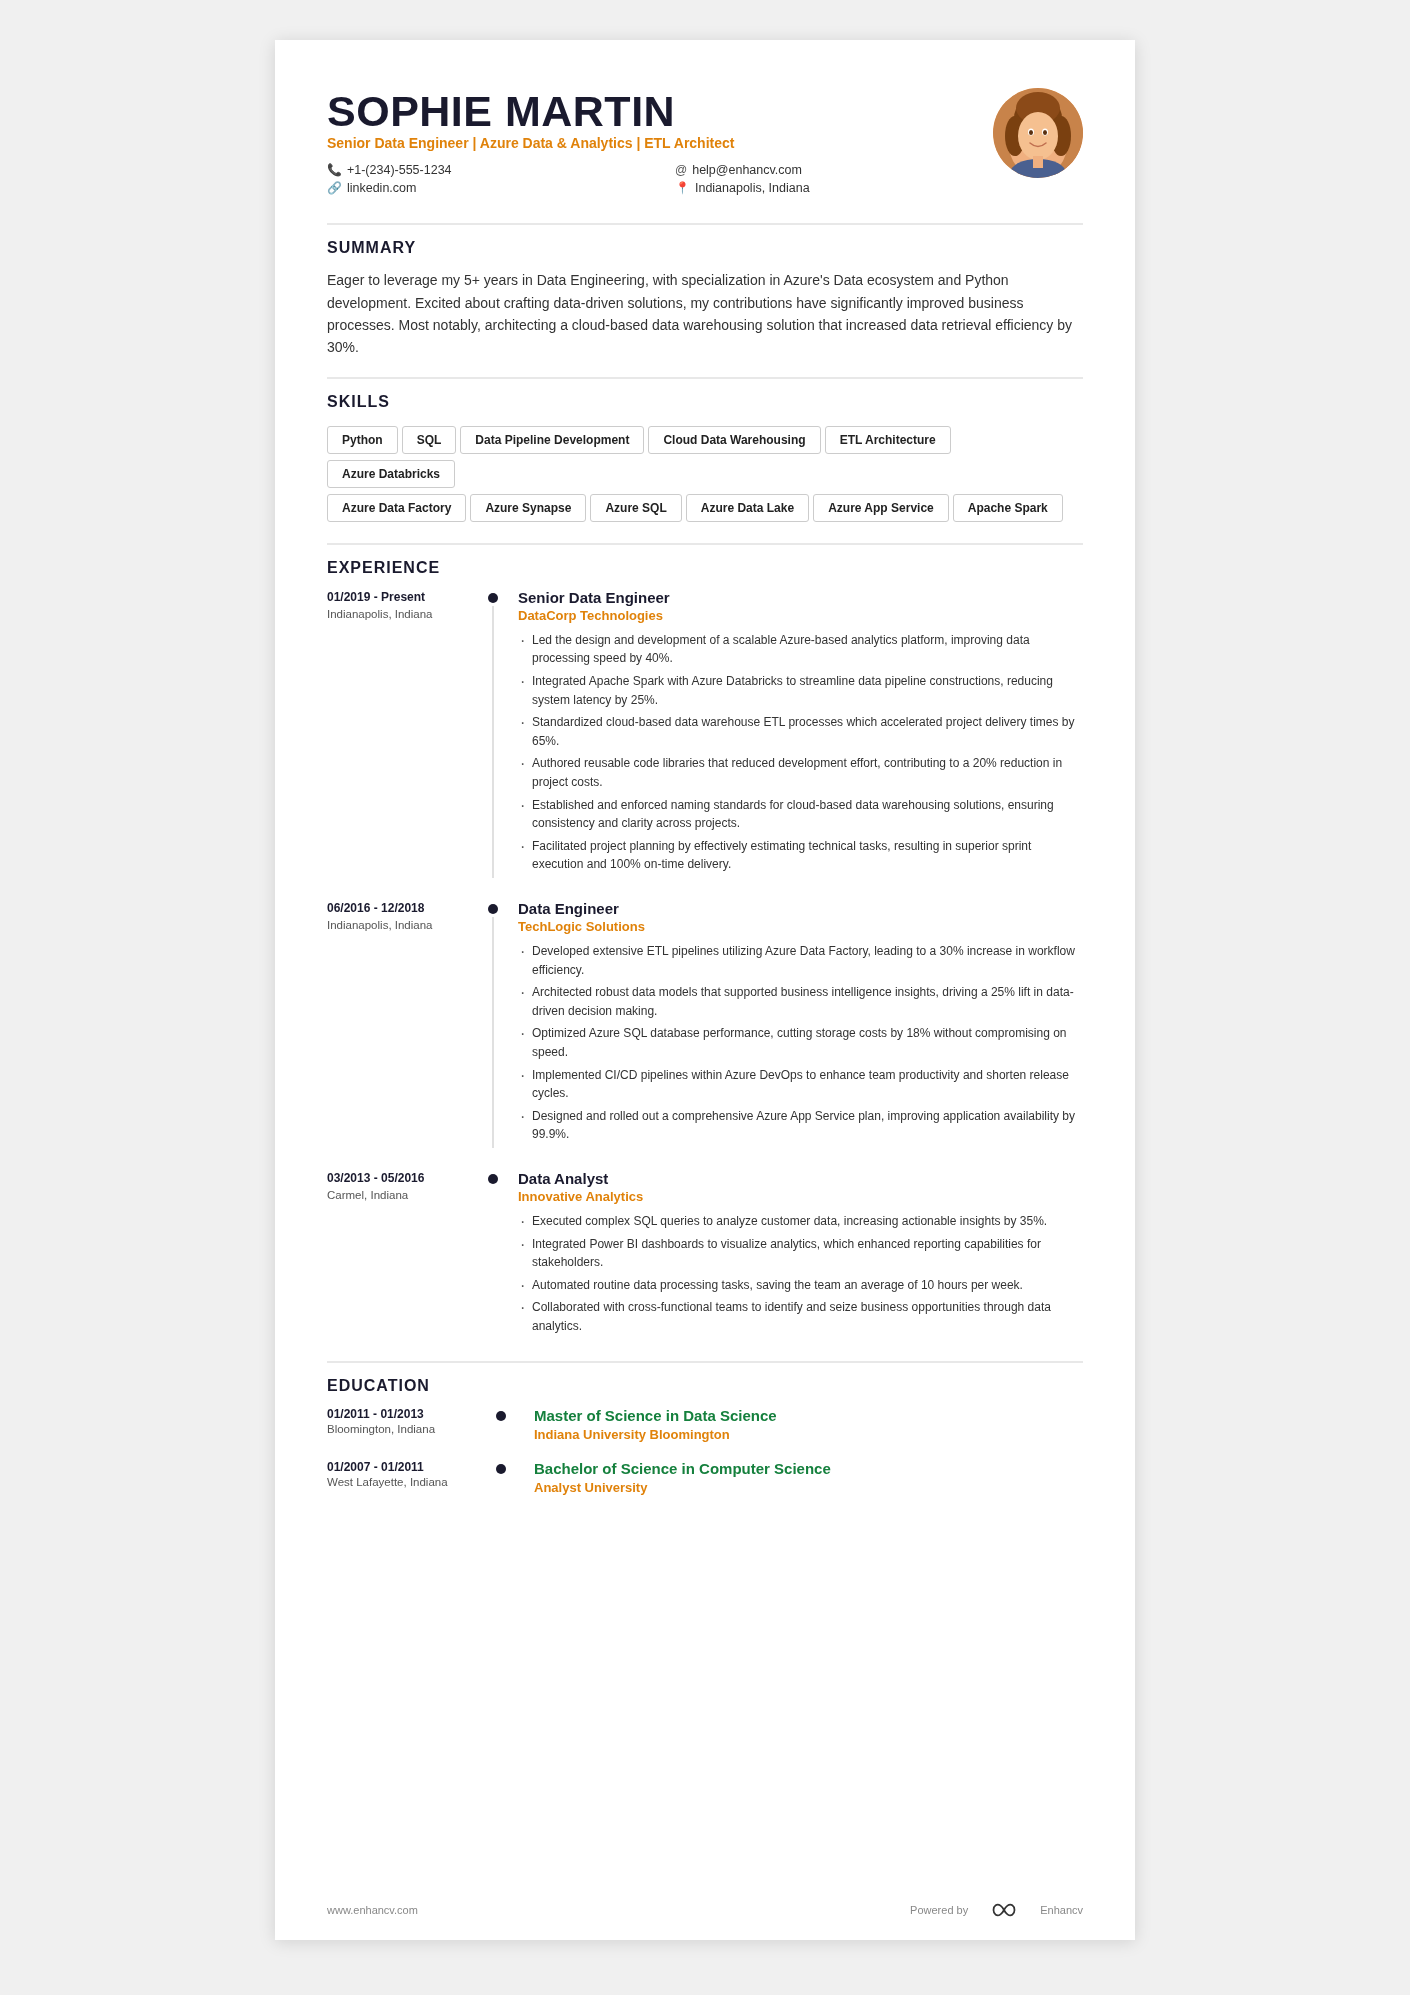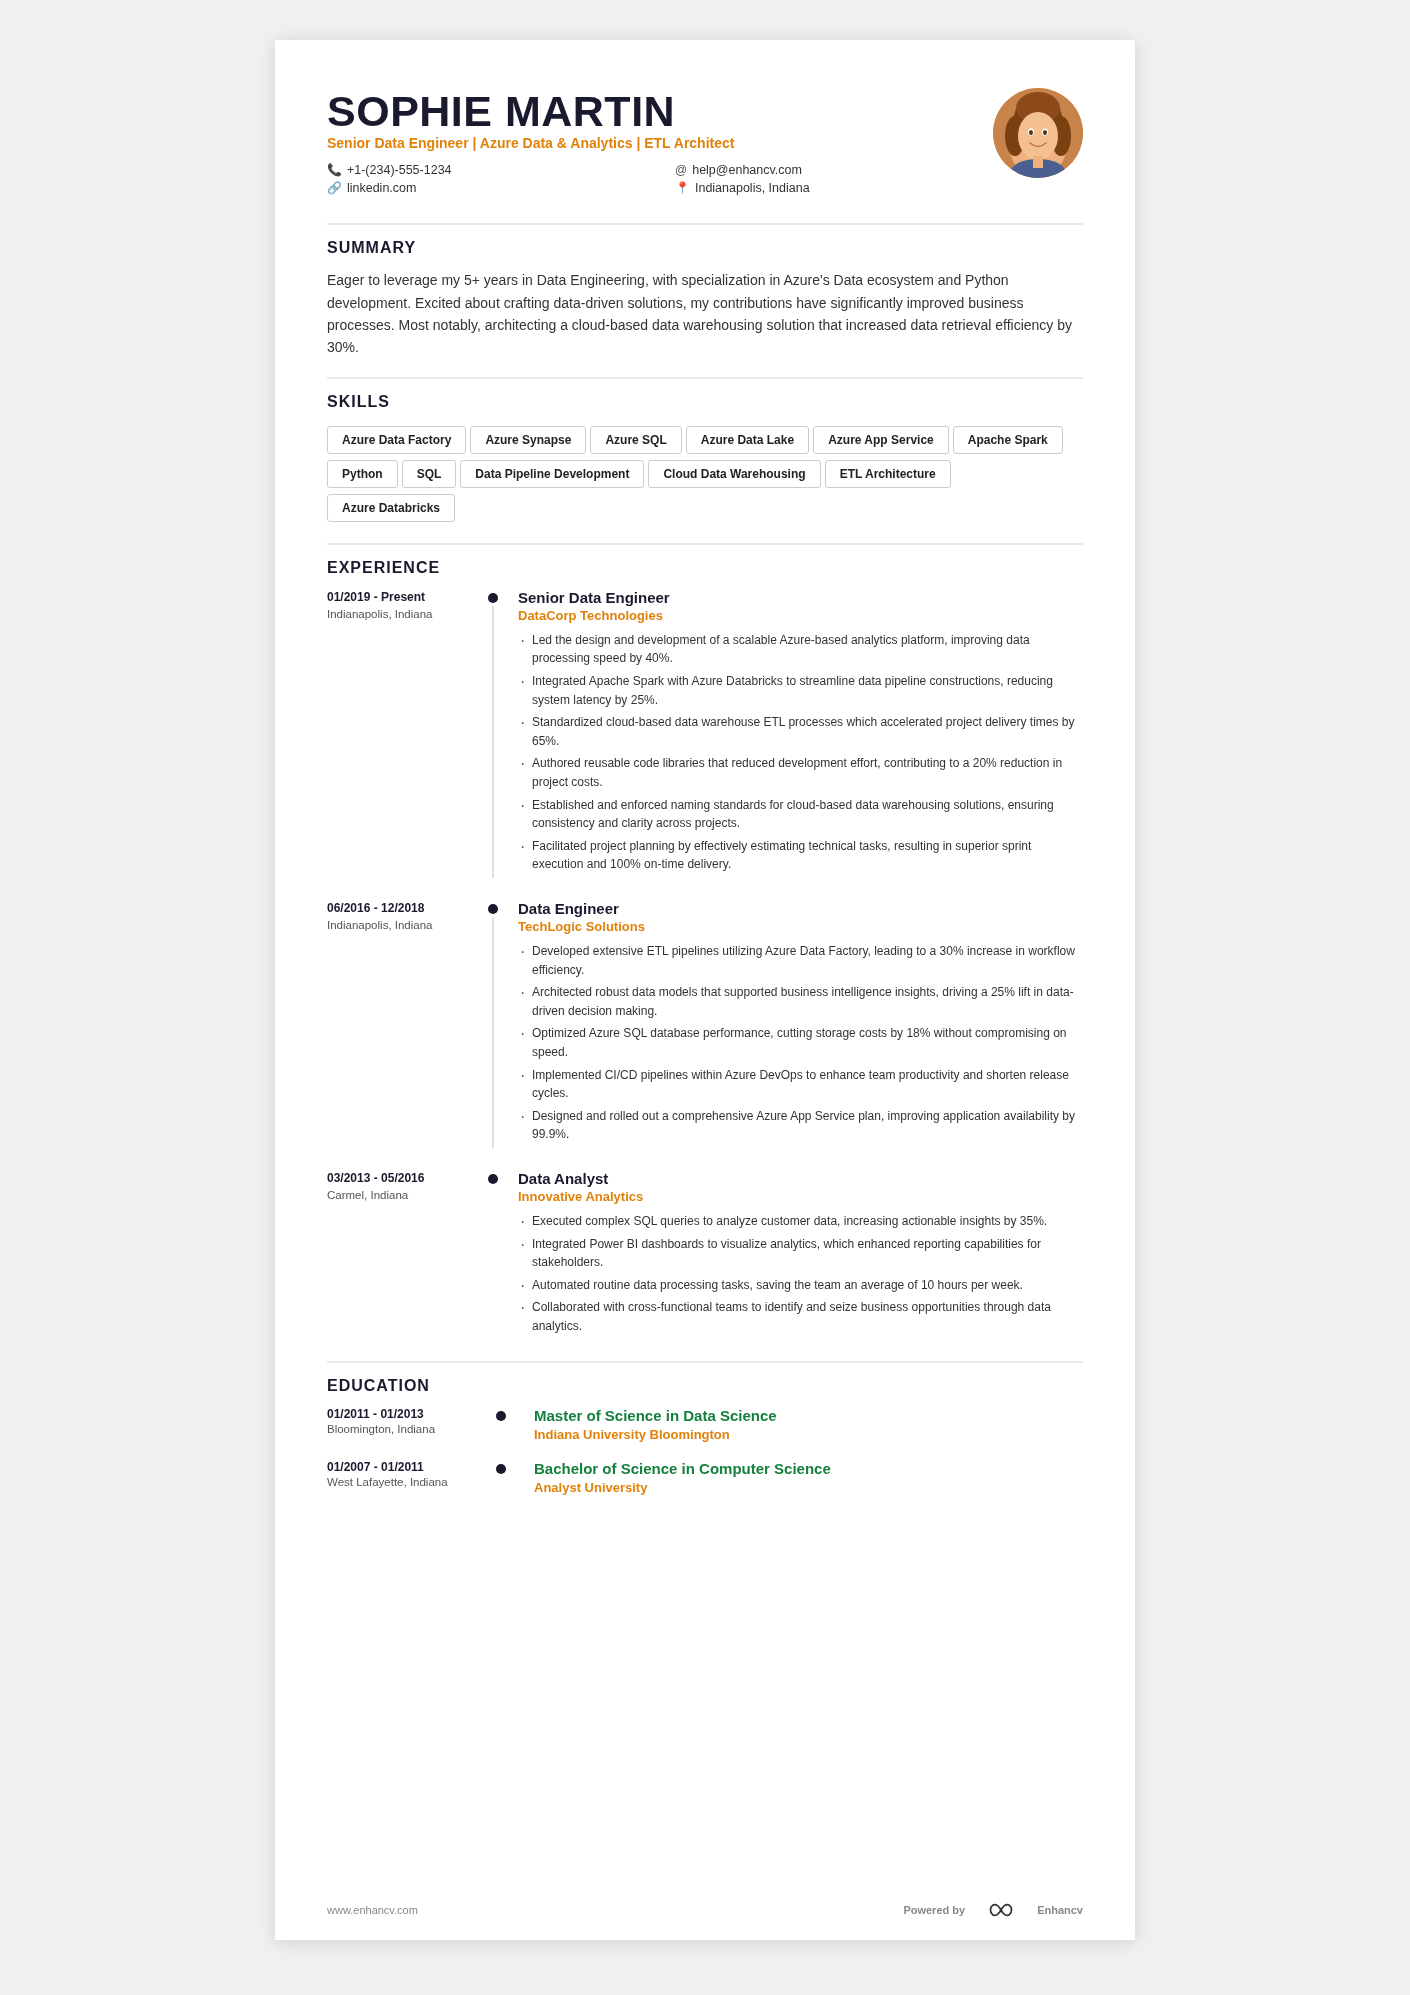--- a/index.html
+++ b/index.html
@@ -250,21 +250,20 @@
       font-size: 11px;
       color: #888;
       text-align: right;
     }
     .footer-logo {
       display: flex;
       align-items: center;
       gap: 22px;
       font-size: 11px;
       color: #888;
-      font-weight: bold;
     }
     .enhancv-logo-icon {
       display: flex;
       align-items: center;
       gap: 0;
     }
     .enhancv-logo-icon svg {
       width: 28px;
       height: 16px;
     }
@@ -332,34 +331,34 @@
   <div class="summary-section">
     <div class="section-title">SUMMARY</div>
     <div class="summary-text">Eager to leverage my 5+ years in Data Engineering, with specialization in Azure's Data ecosystem and Python development. Excited about crafting data-driven solutions, my contributions have significantly improved business processes. Most notably, architecting a cloud-based data warehousing solution that increased data retrieval efficiency by 30%.</div>
   </div>
 
   <hr class="section-divider">
 
   <div class="skills-section">
     <div class="section-title">SKILLS</div>
     <div class="skills-row">
+      <span class="skill-tag">Python</span>
+      <span class="skill-tag">SQL</span>
+      <span class="skill-tag">Data Pipeline Development</span>
+      <span class="skill-tag">Cloud Data Warehousing</span>
+      <span class="skill-tag">ETL Architecture</span>
+      <span class="skill-tag">Azure Databricks</span>
+    </div>
+    <div class="skills-row">
       <span class="skill-tag">Azure Data Factory</span>
       <span class="skill-tag">Azure Synapse</span>
       <span class="skill-tag">Azure SQL</span>
       <span class="skill-tag">Azure Data Lake</span>
       <span class="skill-tag">Azure App Service</span>
       <span class="skill-tag">Apache Spark</span>
-    </div>
-    <div class="skills-row">
-      <span class="skill-tag">Python</span>
-      <span class="skill-tag">SQL</span>
-      <span class="skill-tag">Data Pipeline Development</span>
-      <span class="skill-tag">Cloud Data Warehousing</span>
-      <span class="skill-tag">ETL Architecture</span>
-      <span class="skill-tag">Azure Databricks</span>
     </div>
   </div>
 
   <hr class="section-divider">
 
   <div class="experience-section">
     <div class="section-title">EXPERIENCE</div>
 
     <div class="exp-entry">
       <div class="exp-left">

